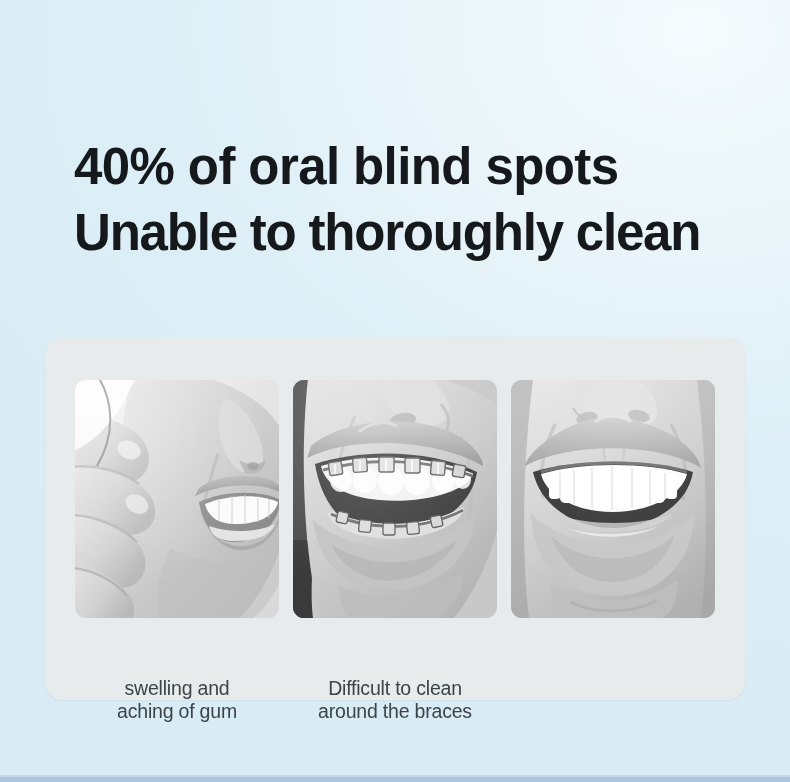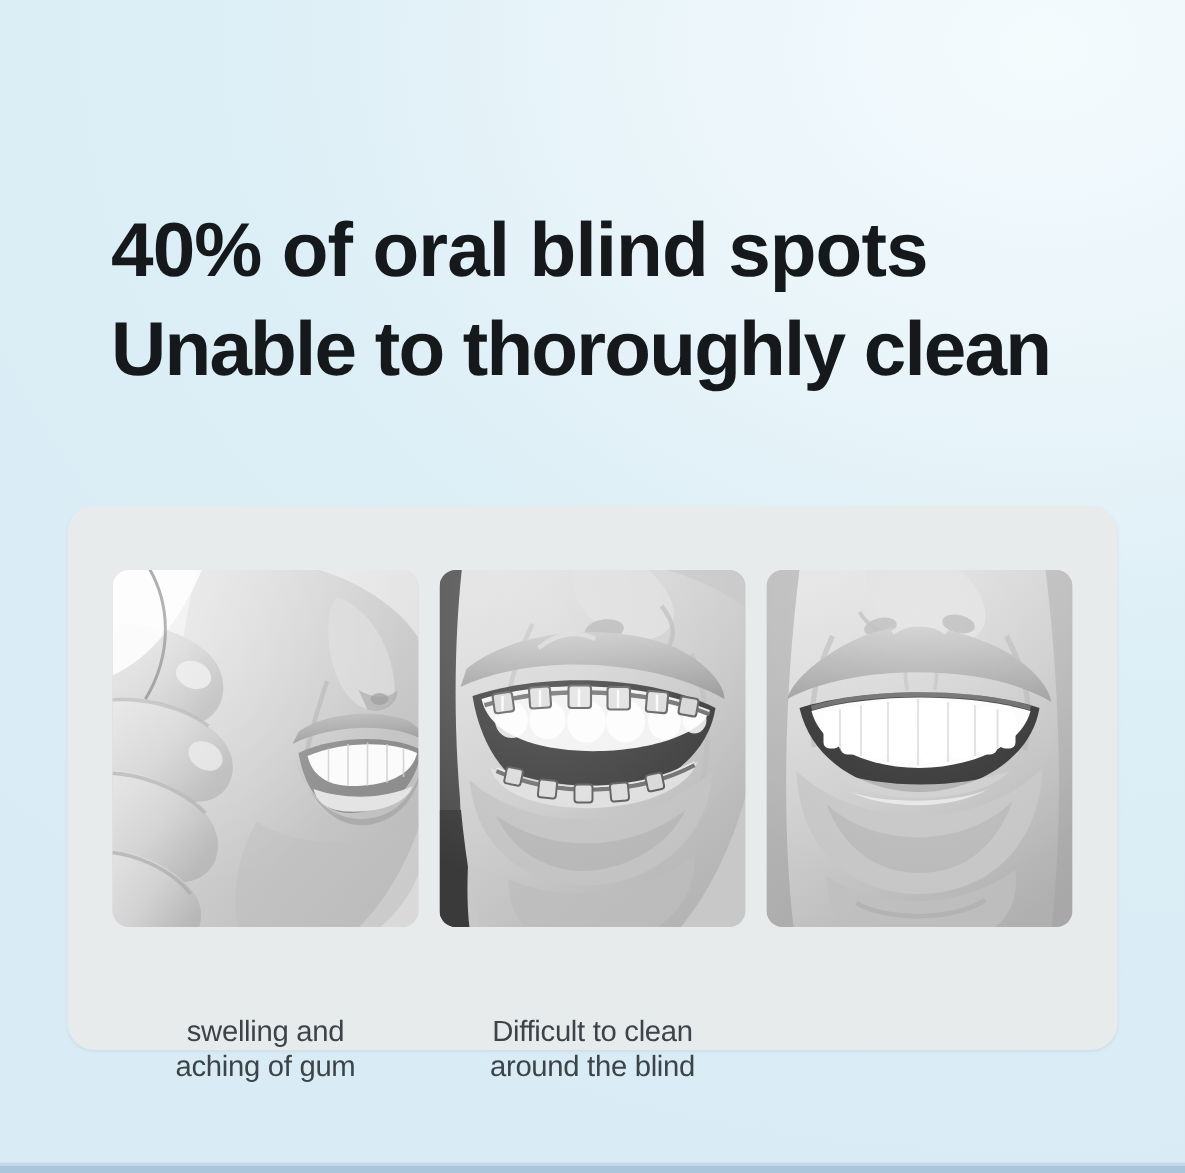--- a/index.html
+++ b/index.html
@@ -371,19 +371,19 @@
           <rect width="204" height="238" fill="url(#p3light)" opacity="0.28"></rect>
         </svg>
       </div>
 
     </div>
 
     <div class="captions">
       <div class="caption">swelling and
 aching of gum</div>
       <div class="caption">Difficult to clean
-around the blind</div>
+around the braces</div>
     </div>
 
   </div>
 
   <div class="page-bottom-strip"></div>
 </div>
 
 </body></html>

